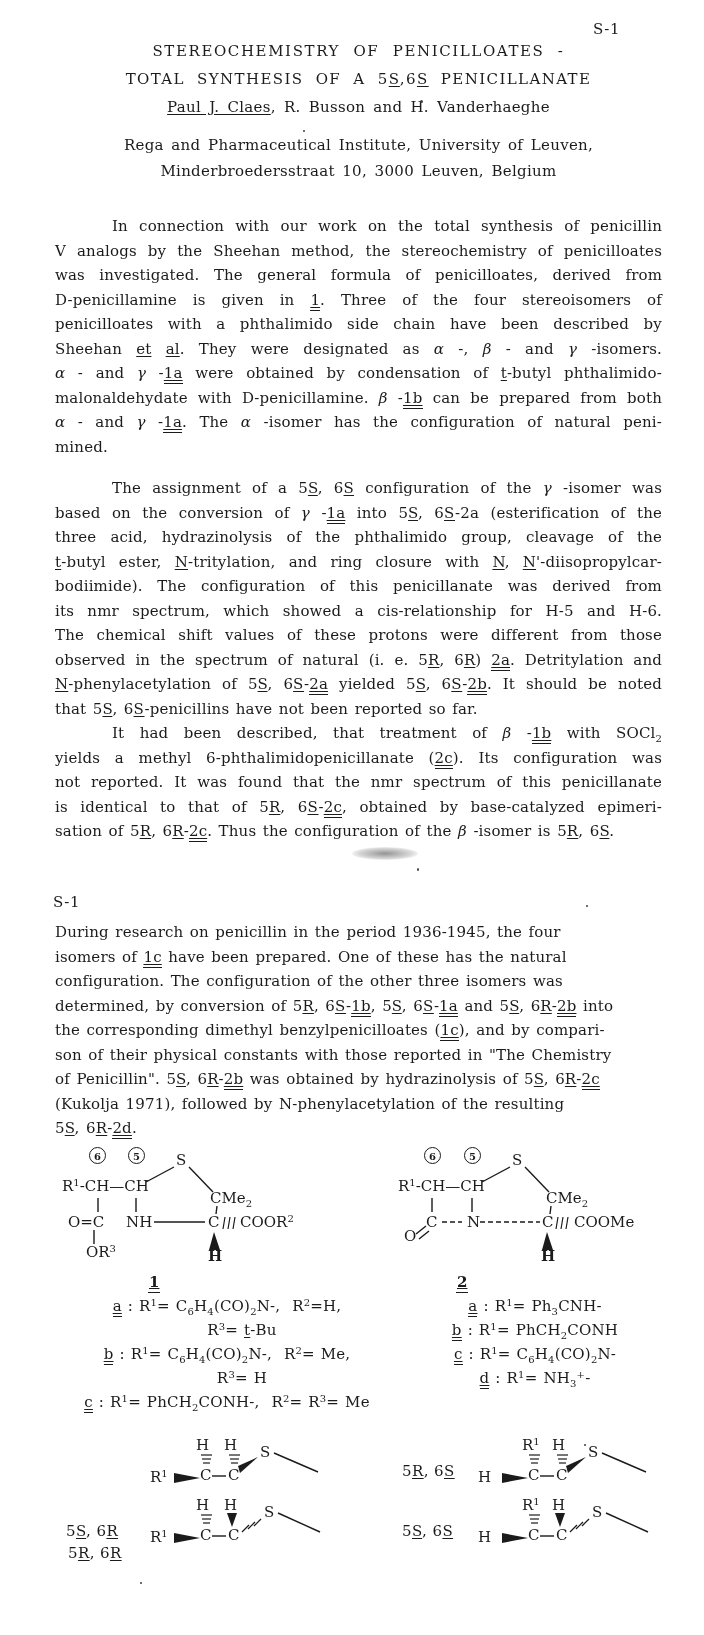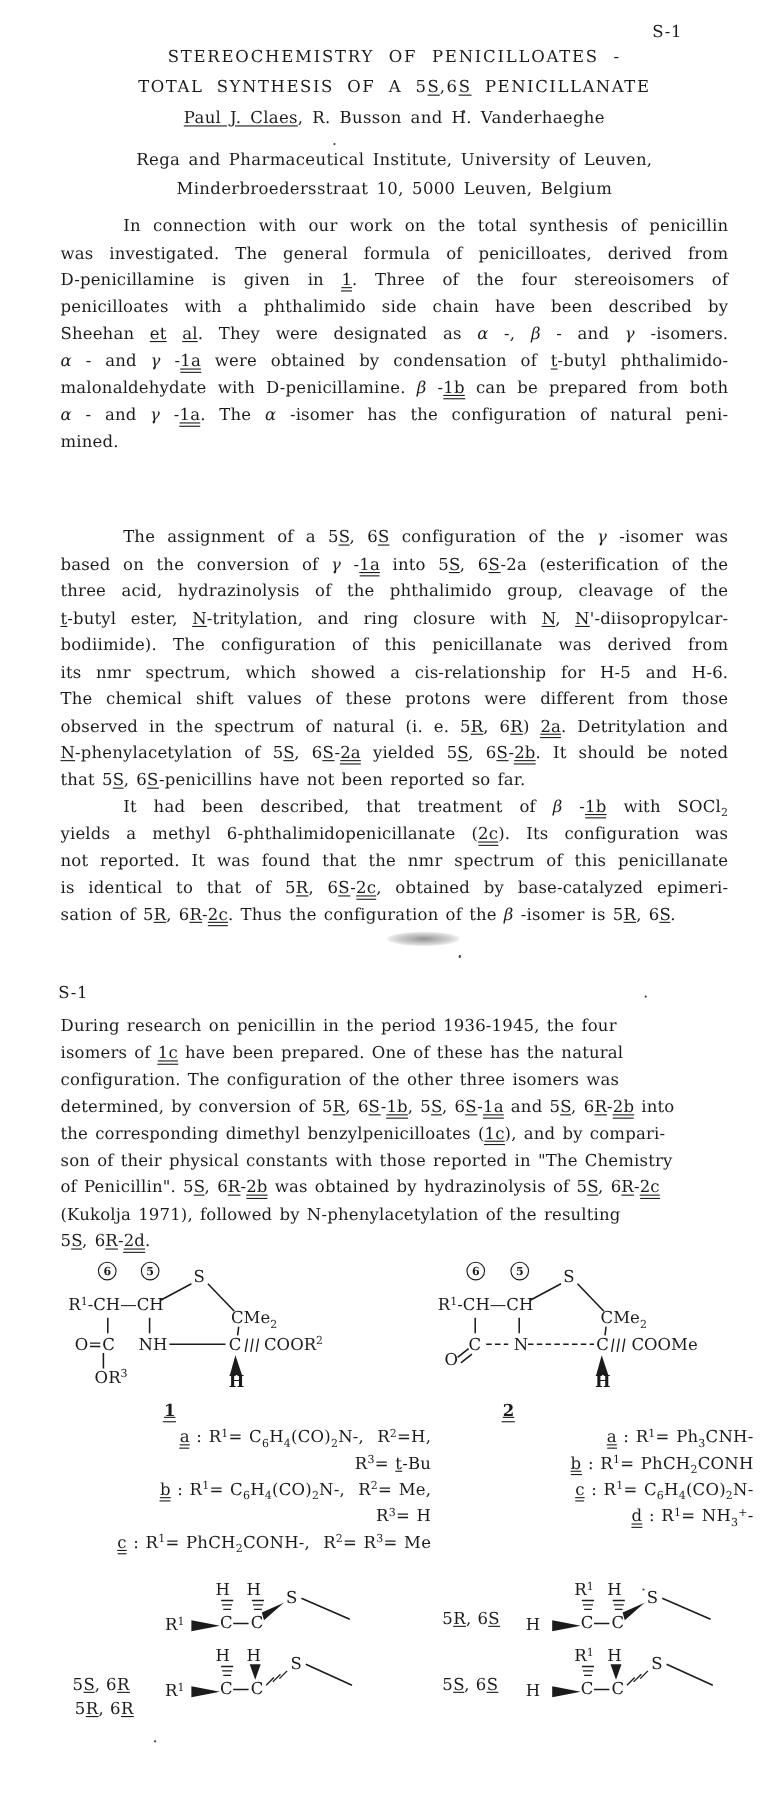--- a/index.html
+++ b/index.html
@@ -30,21 +30,21 @@
   
   .struct{position:absolute;width:300px;height:175px;font-size:15px}
   .struct>span{position:absolute;white-space:nowrap;line-height:17px}
   .struct svg,.sd svg{position:absolute;left:0;top:0}
   .circ{width:15px;height:15px;border:1.3px solid #1b1b1b;border-radius:50%;
         font-size:10px;line-height:14px;text-align:center;font-weight:bold}
   .bh{font-weight:bold}
   .clabel{font-weight:bold;text-decoration:underline;border-bottom:1px solid #1b1b1b;padding:0 1px 1px 1px}
   
   .legend{position:absolute;font-size:15px}
-  .legend .ln{line-height:24px;height:24px;letter-spacing:.2px;word-spacing:1px;text-align:right}
+  .legend .ln{line-height:24px;height:24px;letter-spacing:.2px;word-spacing:1px;text-align:center}
   
   .sd{position:absolute;width:210px;height:64px;font-size:15px}
   .sd>span{position:absolute;white-space:nowrap;line-height:18px}
   .sdl{position:absolute;font-size:15px;letter-spacing:.4px;white-space:nowrap}
   .bond{stroke:#1b1b1b;stroke-width:1.4;fill:none}
   .bondthin{stroke:#1b1b1b;stroke-width:1.2;fill:none}
   .wedge{fill:#1b1b1b;stroke:none}
   
   .smudge{position:absolute;left:352px;top:847px;width:66px;height:13px;border-radius:50%;
           background:radial-gradient(ellipse at center,rgba(60,60,60,.55),rgba(110,110,110,.28) 55%,transparent 78%);
@@ -54,24 +54,25 @@
 </head>
 <body>
 
 <div class="marker" style="left:593px;top:20px">S-1</div>
 <div class="marker" style="left:53px;top:893px">S-1</div>
 
 <div class="hdr t1" style="top:42px">STEREOCHEMISTRY  OF  PENICILLOATES -</div>
 <div class="hdr t2" style="top:70px">TOTAL SYNTHESIS OF A 5<u>S</u>,6<u>S</u> PENICILLANATE</div>
 <div class="hdr auth" style="top:98px"><u>Paul J. Claes</u>, R. Busson and H. Vanderhaeghe</div>
 <div class="hdr affil" style="top:136px">Rega and Pharmaceutical Institute, University of Leuven,</div>
-<div class="hdr affil" style="top:162px">Minderbroedersstraat 10, 5000 Leuven, Belgium</div>
-
-<div class="para justify indent" style="top:193px">
+<div class="hdr affil" style="top:162px">Minderbroedersstraat 10, 3000 Leuven, Belgium</div>
+
+<div class="para justify indent" style="top:214px">
     <div class="ln">In connection with our work on the total synthesis of penicillin</div>
+    <div class="ln">V analogs by the Sheehan method, the stereochemistry of penicilloates</div>
     <div class="ln">was investigated. The general formula of penicilloates, derived from</div>
     <div class="ln">D-penicillamine is given in <u class="d">1</u>. Three of the four stereoisomers of</div>
     <div class="ln">penicilloates with a phthalimido side chain have been described by</div>
     <div class="ln">Sheehan <u>et</u> <u>al</u>. They were designated as <i>α</i> -, <i>β</i> - and <i>γ</i> -isomers.</div>
     <div class="ln"><i>α</i> - and <i>γ</i> -<u class="d">1a</u> were obtained by condensation of <u>t</u>-butyl phthalimido-</div>
     <div class="ln">malonaldehydate with D-penicillamine. <i>β</i> -<u class="d">1b</u> can be prepared from both</div>
     <div class="ln"><i>α</i> - and <i>γ</i> -<u class="d">1a</u>. The <i>α</i> -isomer has the configuration of natural peni-</div>
     <div class="ln">mined.</div>
   </div>
 <div class="para justify indent" style="top:476px">

